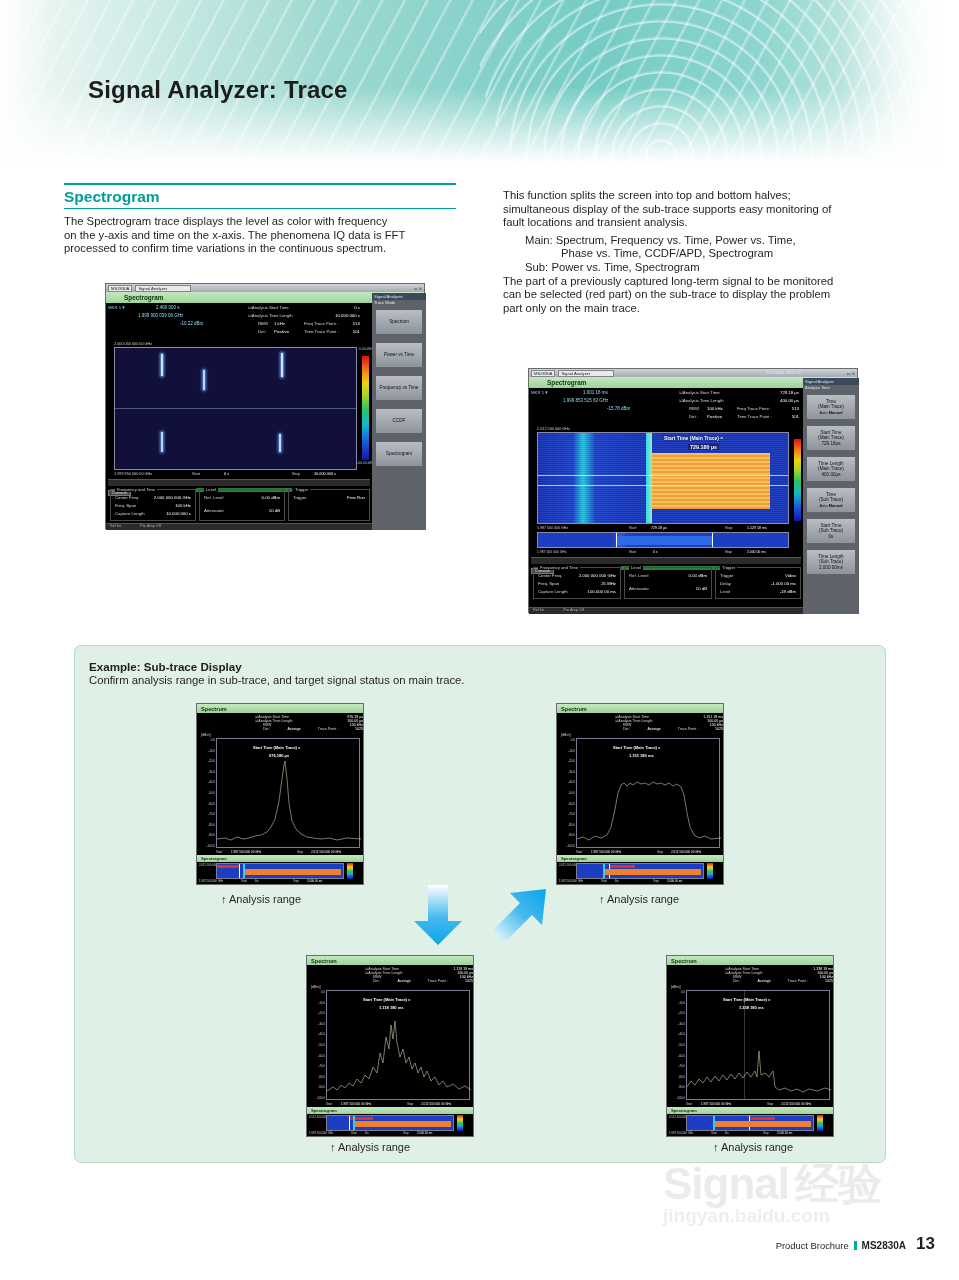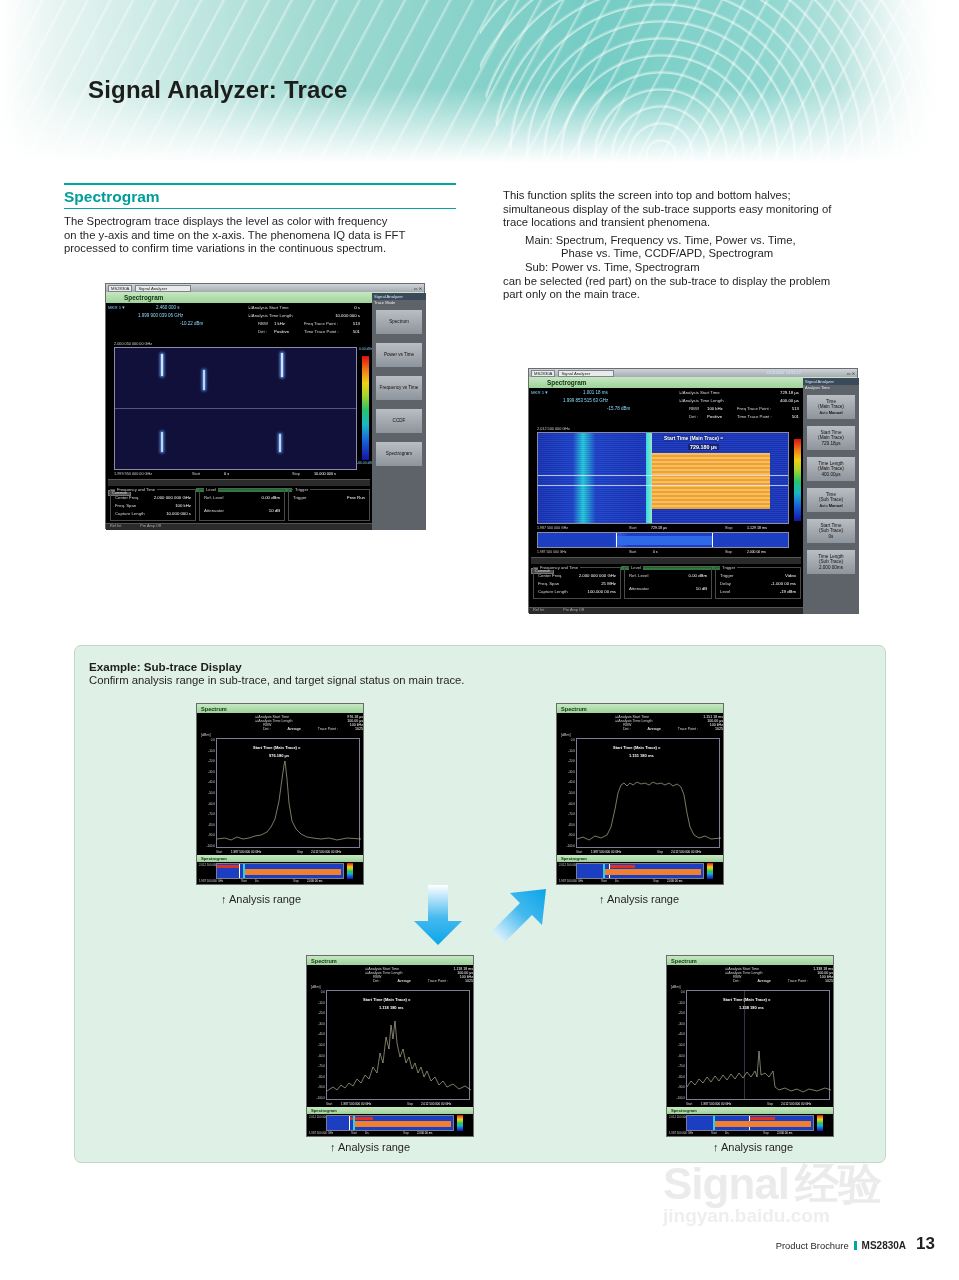--- a/index.html
+++ b/index.html
@@ -148,24 +148,25 @@
     <p>The Spectrogram trace displays the level as color with frequency</p>
     <p>on the y-axis and time on the x-axis. The phenomena IQ data is FFT</p>
     <p>processed to confirm time variations in the continuous spectrum.</p>
   </div>
 </div>
 
 <div class="sec" style="left:503px; top:183px; width:392px;">
   <div class="body-text">
     <p>This function splits the screen into top and bottom halves;</p>
     <p>simultaneous display of the sub-trace supports easy monitoring of</p>
-    <p>trace locations and transient phenomena.</p>
+    <p>fault locations and transient analysis.</p>
     <p class="indent1" style="margin-top:4px">Main: Spectrum, Frequency vs. Time, Power vs. Time,</p>
     <p class="indent2">Phase vs. Time, CCDF/APD, Spectrogram</p>
     <p class="indent1">Sub: Power vs. Time, Spectrogram</p>
+    <p class="gap">The part of a previously captured long-term signal to be monitored</p>
     <p>can be selected (red part) on the sub-trace to display the problem</p>
     <p>part only on the main trace.</p>
   </div>
 </div>
 
 <div class="screen" style="left:105px; top:283px; width:320px; height:246px;">
 
   <div class="scr-titlebar">
     <span class="tb-box">MS2830A</span>
     <span class="tb-box" style="min-width:56px">Signal Analyzer</span>

